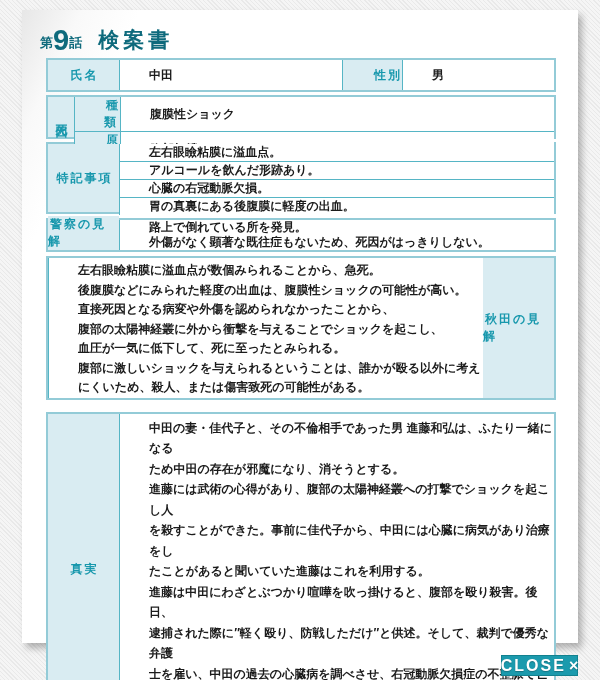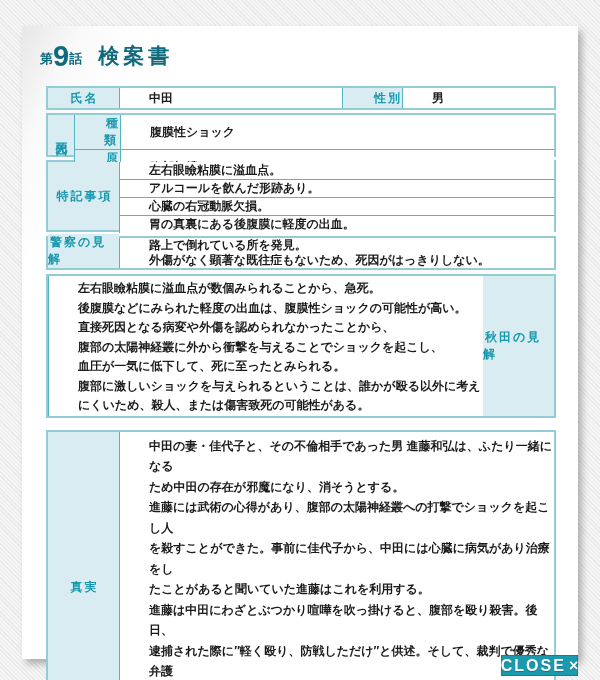--- a/index.html
+++ b/index.html
@@ -3,21 +3,21 @@
 <meta charset="utf-8">
 <style>
   * { margin:0; padding:0; box-sizing:border-box; }
   html,body { width:600px; height:680px; }
   body{
     font-family:"Liberation Sans","DejaVu Sans",sans-serif;
     background:repeating-linear-gradient(45deg,#e9e9e9 0px,#e9e9e9 1px,#f5f5f5 1px,#f5f5f5 3px);
     position:relative; overflow:hidden;
   }
   .card{
-    position:absolute; left:22px; top:26px; width:556px; height:633px;
+    position:absolute; left:22px; top:10px; width:556px; height:633px;
     background:linear-gradient(115deg,#e7e7e7 0%,#f9f9f9 7%,#ffffff 14%);
     box-shadow:4px 5px 7px rgba(0,0,0,0.28);
   }
   
   .title{ padding:16px 0 0 18px; height:48px; color:#0e6a7c; }
   .title .ep-pre,.title .ep-suf{ font-size:13px; font-weight:bold; vertical-align:baseline; }
   .title .ep-num{ font-size:29px; font-weight:bold; vertical-align:-3px; line-height:1; }
   .title .doc-title{ font-size:21px; font-weight:bold; letter-spacing:4px; margin-left:16px; }
   
   .tbl{ display:flex; border:2px solid #93cbd7; margin:0 22px 0 24px; background:#fff; }
@@ -28,21 +28,21 @@
   }
   .value{
     background:#fff; color:#1b1b1b; font-weight:bold; font-size:12px;
     padding-left:9px;
   }
   .bl{ border-left:1px solid #56b5c5;padding-left:29px; }
   .bt{ border-top:1px solid #56b5c5; }
   .grow{ flex:1 1 auto; }
   .w-label{ flex:0 0 71px; }
   
-  .tbl-a{ height:24px; margin-top:12px; }
+  .tbl-a{ height:34px; margin-top:0; }
   .tbl-a .w-name-value{ flex:0 0 223px; }
   .tbl-a .w-sex-label{ flex:0 0 60px; }
   
   .tbl-b{ height:44px; margin-top:3px; }
   .cod-label{
     flex:0 0 26px; writing-mode:vertical-rl; text-orientation:upright;
     letter-spacing:2px; text-indent:0;
   }
   .cod-rows{ flex:1 1 auto; display:flex; flex-direction:column; }
   .cod-row{ display:flex; flex:1 1 auto; }

